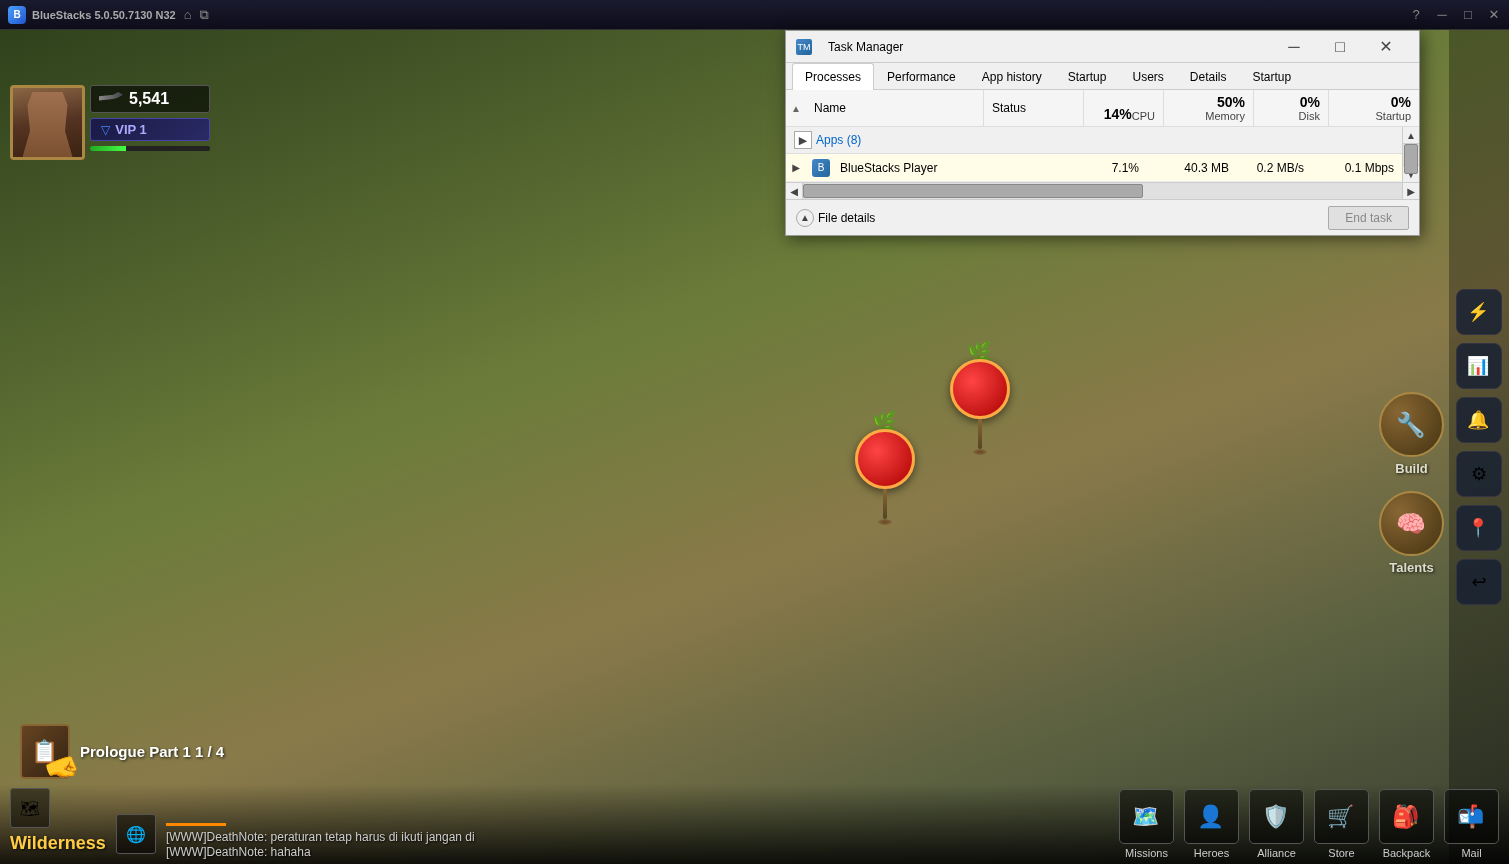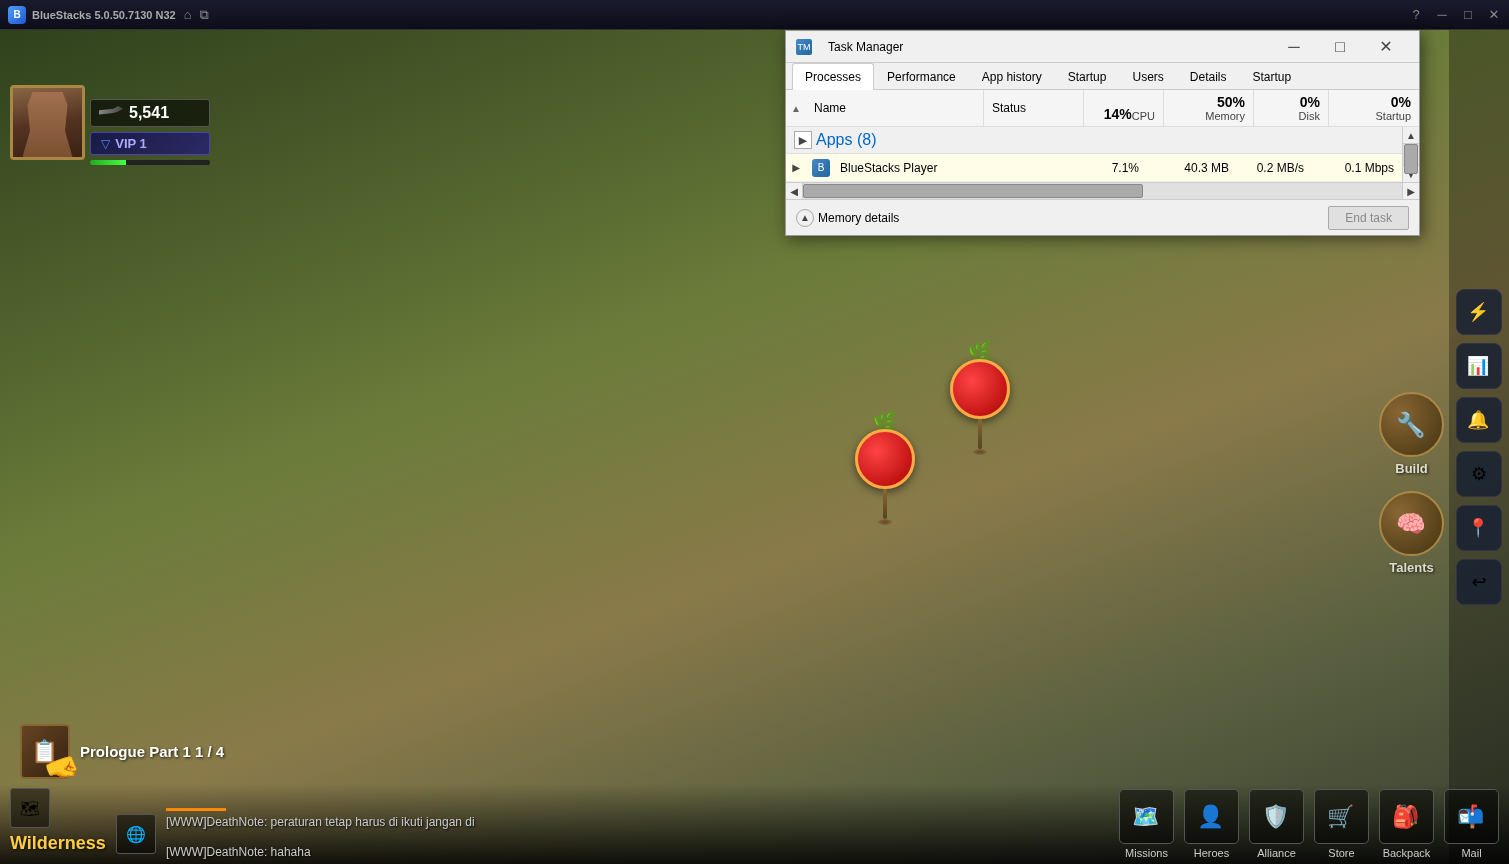--- a/index.html
+++ b/index.html
@@ -160,21 +160,20 @@
       clip-path: polygon(20% 0%, 80% 0%, 90% 20%, 85% 60%, 100% 100%, 0% 100%, 15% 60%, 10% 20%);
     }
 
     .player-stats {
       position: absolute;
       top: 55px;
       left: 90px;
       display: flex;
       flex-direction: column;
       gap: 5px;
-      margin-top: 14px;
     }
     .player-weapon {
       display: flex;
       align-items: center;
       gap: 6px;
       background: rgba(0,0,0,0.6);
       padding: 4px 8px;
       border-radius: 3px;
       border: 1px solid #555;
     }
@@ -226,21 +225,21 @@
     }
 
     .chat-area {
       margin-left: 10px;
       flex: 1;
       max-width: 480px;
     }
     .chat-messages {
       display: flex;
       flex-direction: column;
-      gap: 16px;
+      gap: 1px;
       justify-content: flex-end;
     }
     .chat-msg {
       color: #cccccc;
       font-size: 12px;
       text-shadow: 1px 1px 2px rgba(0,0,0,0.9);
     }
     .chat-progress-bar {
       height: 3px;
       background: #ff8800;
@@ -567,21 +566,21 @@
       width: 18px; height: 18px;
       margin-right: 4px;
       display: flex; align-items: center; justify-content: center;
       font-size: 11px;
       color: #444;
       border: 1px solid #aaa;
       background: #fff;
       cursor: pointer;
     }
     .tm-group-label {
-      font-size: 16px;
+      font-size: 12px;
       color: #0066cc;
       font-weight: normal;
     }
 
     
     .tm-process-row {
       display: flex;
       align-items: center;
       background: #fffde7;
       border-bottom: 1px solid #eee;
@@ -1039,18 +1038,18 @@
         <div class="tm-hscroll-thumb"></div>
       </div>
       <div class="tm-hscroll-right">▶</div>
     </div>
 
   </div>
 
   <div class="tm-footer">
     <div class="tm-fewer-details">
       <div class="tm-fewer-icon">▲</div>
-      <span class="tm-fewer-text">Memory details</span>
+      <span class="tm-fewer-text">File details</span>
     </div>
     <button class="tm-end-task">End task</button>
   </div>
 
 </div>
 
 </body></html>

